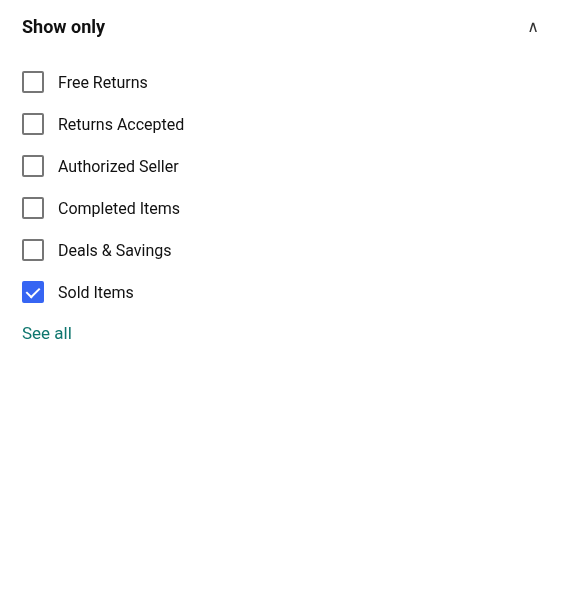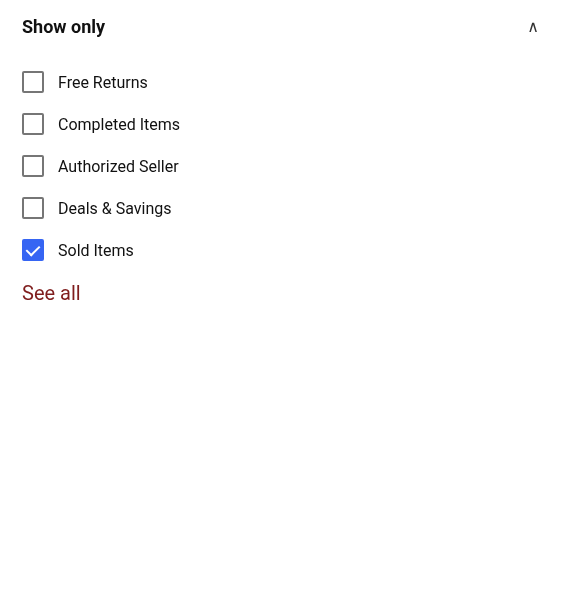--- a/index.html
+++ b/index.html
@@ -79,22 +79,22 @@
     }
 
     .filter-label {
       font-size: 16px;
       color: #111111;
       font-weight: 400;
     }
 
     .see-all-link {
       margin-top: 10px;
-      font-size: 20px;
-      color: #7f1d1d;
+      font-size: 17px;
+      color: #0f766e;
       cursor: pointer;
       text-decoration: none;
       display: inline-block;
     }
   </style>
 </head>
 <body>
 
 <div>
   <div class="header">
@@ -102,25 +102,29 @@
     <span class="chevron-icon">∧</span>
   </div>
 
   <ul class="filter-list" id="filter-list">
   <li class="filter-item">
         <div class="checkbox"></div>
         <span class="filter-label">Free Returns</span>
       </li>
       <li class="filter-item">
         <div class="checkbox"></div>
-        <span class="filter-label">Completed Items</span>
+        <span class="filter-label">Returns Accepted</span>
       </li>
       <li class="filter-item">
         <div class="checkbox"></div>
         <span class="filter-label">Authorized Seller</span>
+      </li>
+      <li class="filter-item">
+        <div class="checkbox"></div>
+        <span class="filter-label">Completed Items</span>
       </li>
       <li class="filter-item">
         <div class="checkbox"></div>
         <span class="filter-label">Deals &amp; Savings</span>
       </li>
       <li class="filter-item">
         <div class="checkbox checked"></div>
         <span class="filter-label">Sold Items</span>
       </li>
     </ul>

